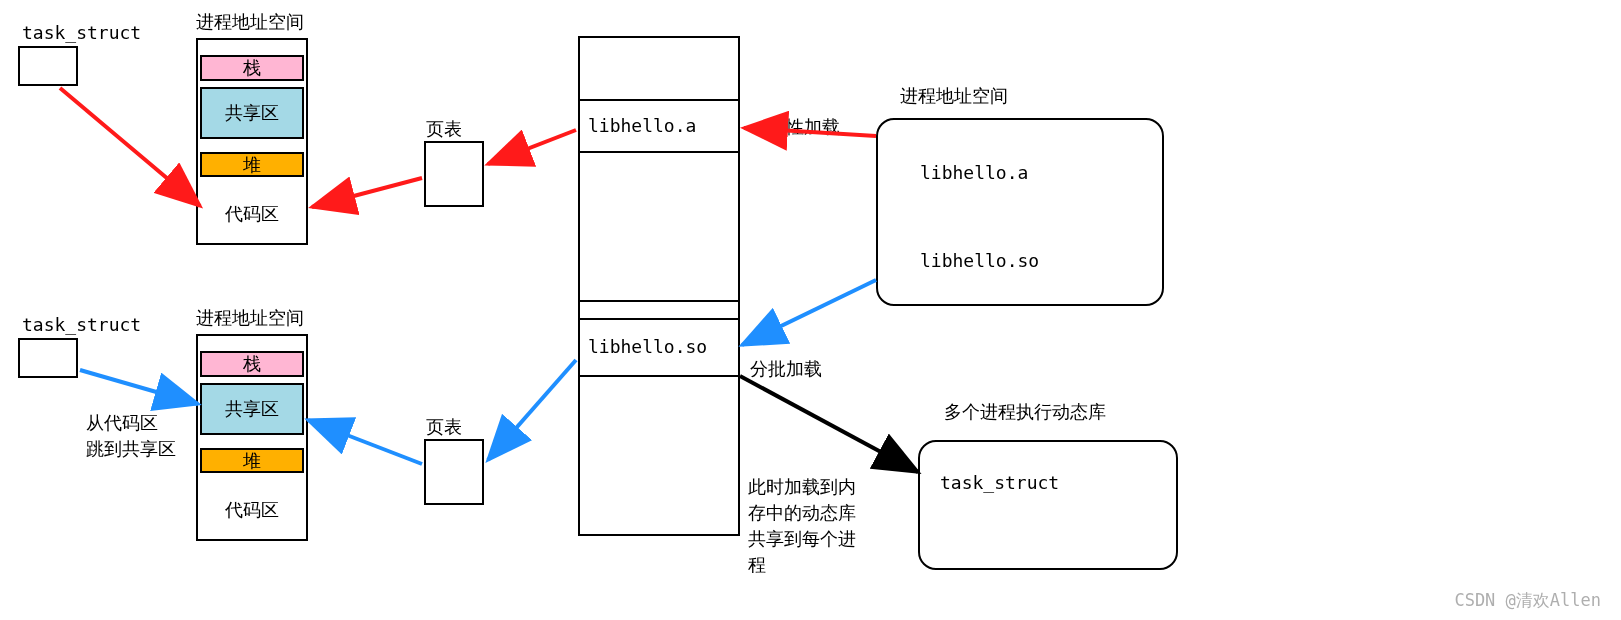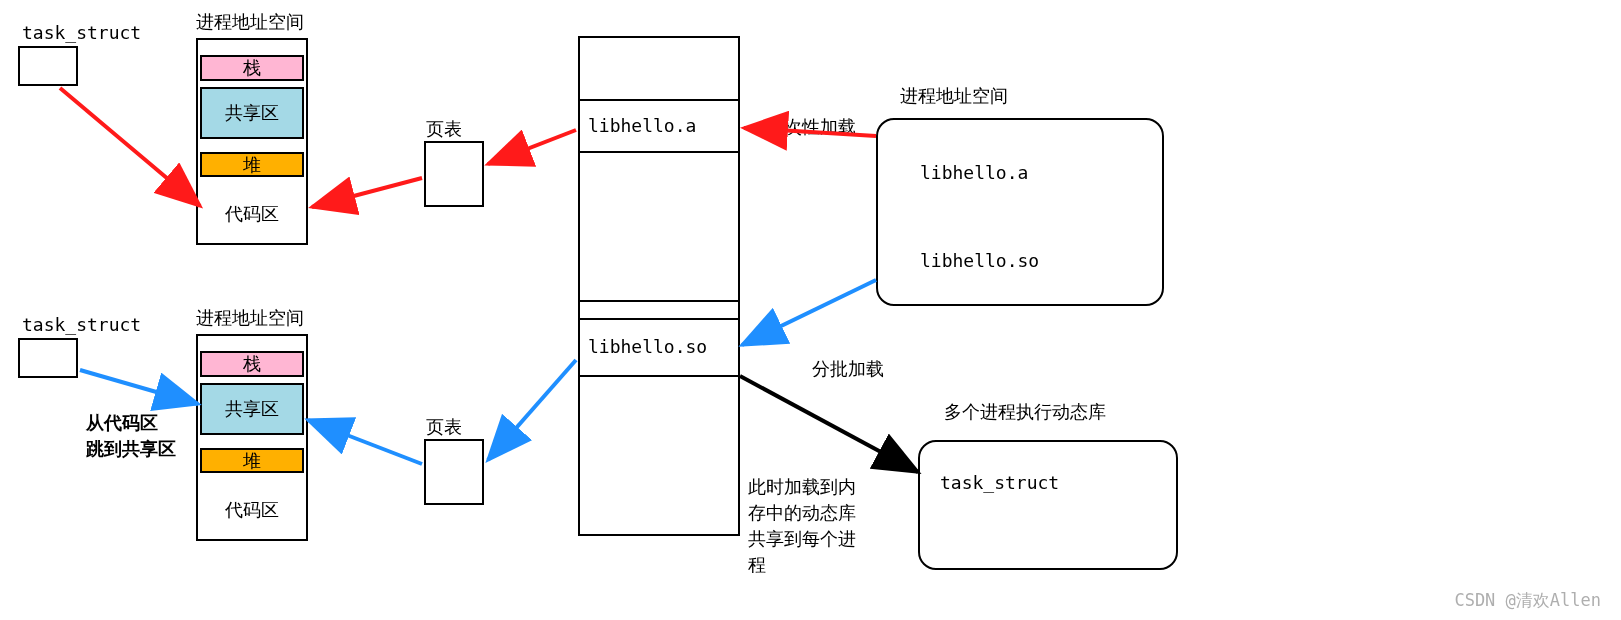--- a/index.html
+++ b/index.html
@@ -40,42 +40,42 @@
 
 <div class="mem" style="left:578px;top:36px;width:162px;height:500px;border-top:2px solid #000;border-bottom:2px solid #000;"></div>
 <div class="mem-line" style="left:578px;top:99px;width:162px;position:absolute;height:2px;background:#000;"></div>
 <div class="mem-line" style="left:578px;top:151px;width:162px;position:absolute;height:2px;background:#000;"></div>
 <div class="mem-line" style="left:578px;top:300px;width:162px;position:absolute;height:2px;background:#000;"></div>
 <div class="mem-line" style="left:578px;top:318px;width:162px;position:absolute;height:2px;background:#000;"></div>
 <div class="mem-line" style="left:578px;top:375px;width:162px;position:absolute;height:2px;background:#000;"></div>
 <div class="mem-txt" style="left:588px;top:115px;font-family:monospace;">libhello.a</div>
 <div class="mem-txt" style="left:588px;top:336px;font-family:monospace;">libhello.so</div>
 
-<div class="label" style="left:750px;top:115px;margin-left:16px;">一次性加载</div>
+<div class="label" style="left:750px;top:115px;">一次性加载</div>
 
-<div class="label" style="left:812px;top:357px;">分批加载</div>
+<div class="label" style="left:750px;top:357px;">分批加载</div>
 
 <div class="label" style="left:748px;top:474px;line-height:1.45;">此时加载到内
 存中的动态库
 共享到每个进
 程</div>
 
 <div class="label" style="left:900px;top:84px;">进程地址空间</div>
 <div class="box box-round" style="left:876px;top:118px;width:288px;height:188px;"></div>
 <div class="label" style="left:920px;top:162px;font-family:monospace;">libhello.a</div>
 <div class="label" style="left:920px;top:250px;font-family:monospace;">libhello.so</div>
 
 <div class="label" style="left:944px;top:400px;">多个进程执行动态库</div>
 <div class="box box-round" style="left:918px;top:440px;width:260px;height:130px;"></div>
 <div class="label" style="left:940px;top:472px;font-family:monospace;">task_struct</div>
 
 <div class="label" style="left:22px;top:314px;">task_struct</div>
 <div class="box" style="left:18px;top:338px;width:60px;height:40px;"></div>
 
-<div class="label" style="left:86px;top:410px;line-height:1.45;font-weight:bold;">从代码区
+<div class="label" style="left:86px;top:410px;line-height:1.45;">从代码区
 跳到共享区</div>
 
 <div class="label" style="left:196px;top:306px;">进程地址空间</div>
 <div class="box" style="left:196px;top:334px;width:112px;height:207px;"></div>
 <div class="seg" style="left:200px;top:351px;width:104px;height:26px;background:#ffb6d3;">
     <span>栈</span>
   </div>
 <div class="seg" style="left:200px;top:383px;width:104px;height:52px;background:#a4d9e6;">
     <span>共享区</span>
   </div>

